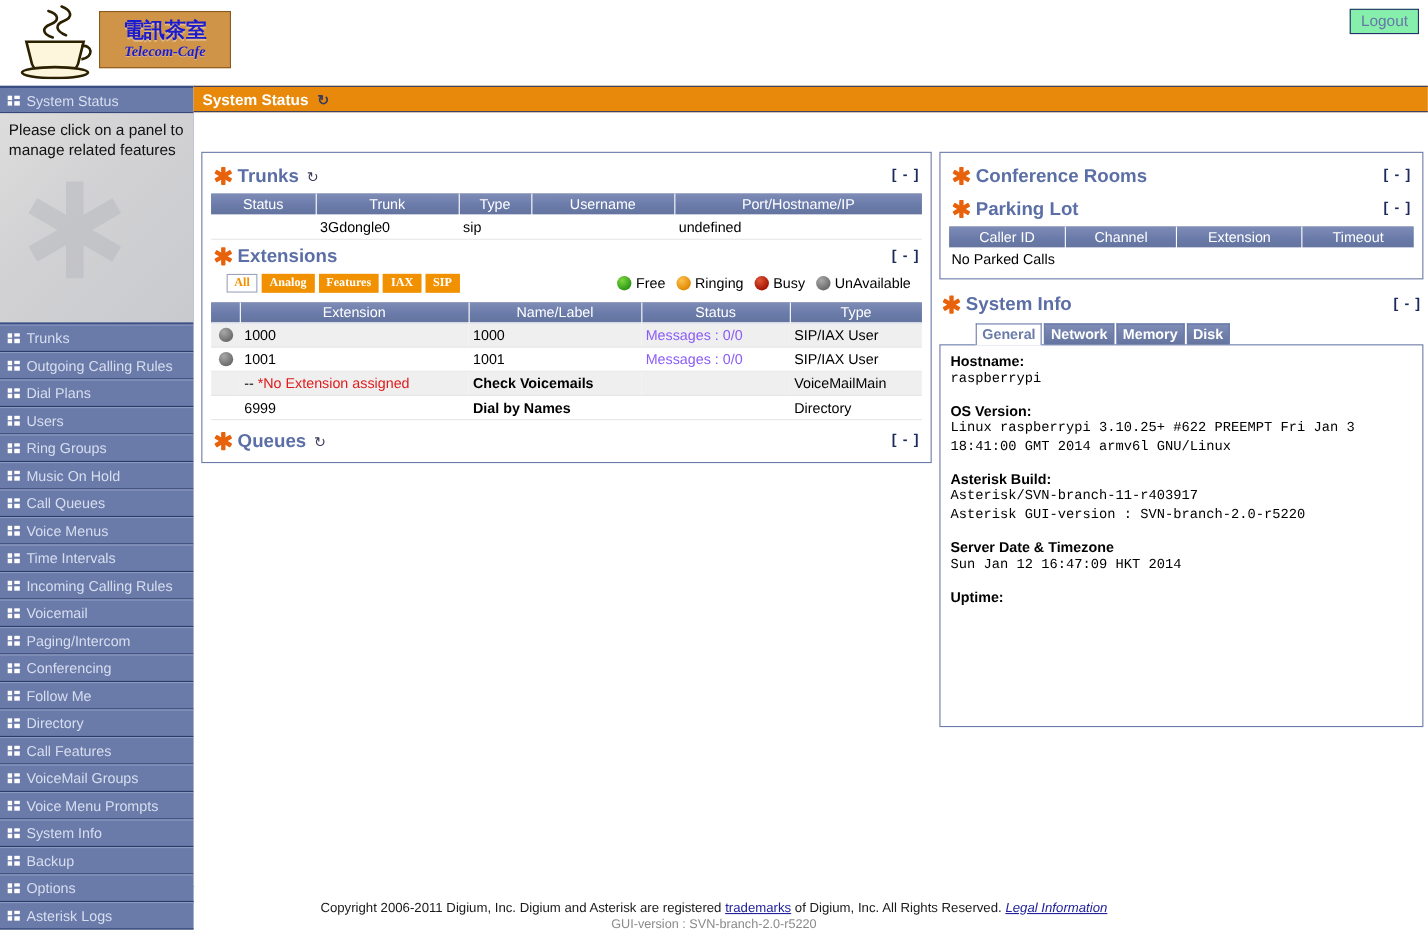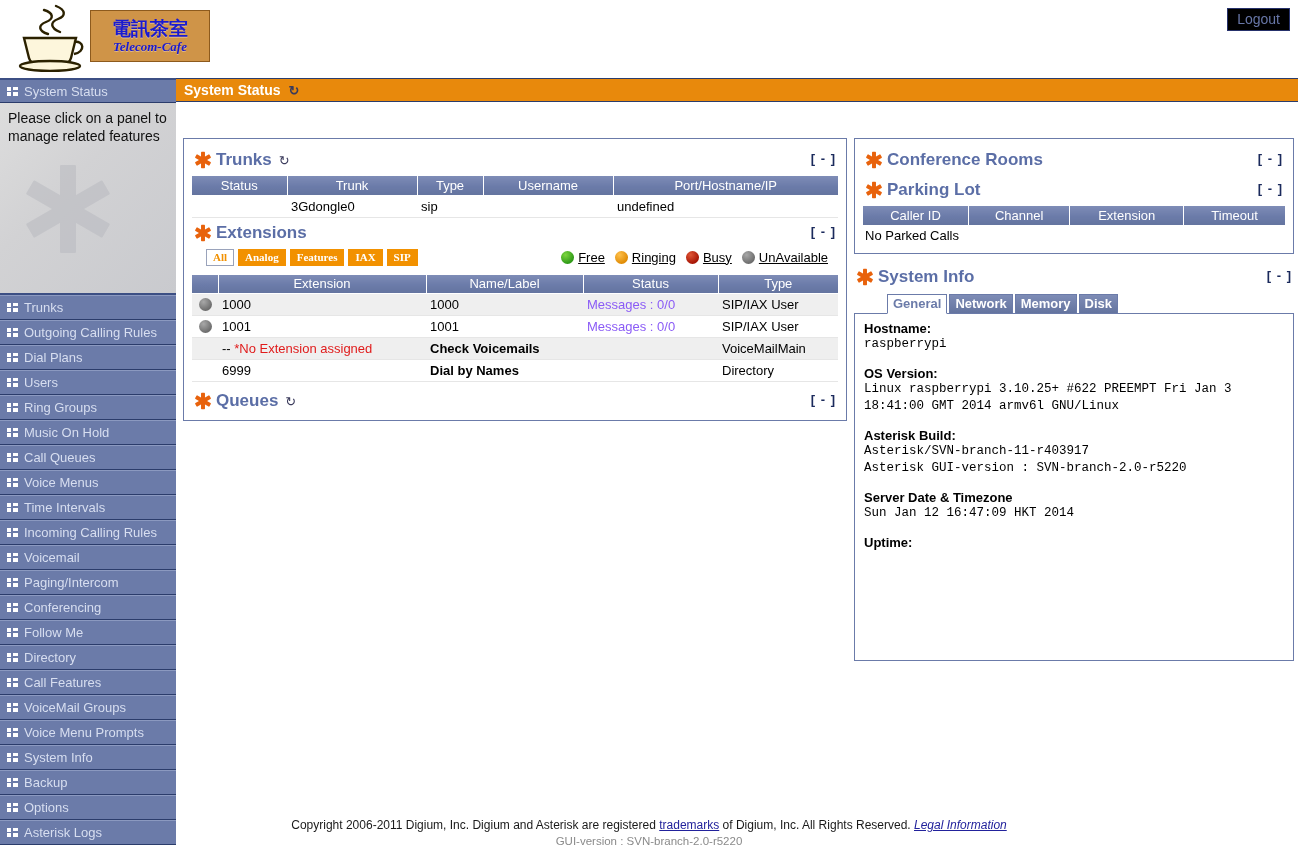--- a/index.html
+++ b/index.html
@@ -44,21 +44,21 @@
   }
   .sign .en {
     color: #1a1ad0; font-size: 13px; font-weight: 700;
     font-style: italic; font-family: "Liberation Serif", serif;
     margin-top: 2px;
     text-shadow: 0 1px 0 rgba(255,255,255,.35);
   }
   .logout-btn {
     position: absolute; right: 8px; top: 8px;
     padding: 2px 9px 3px 9px;
-    background: #000000;
+    background: #86efac;
     border: 1px solid #26316b;
     color: #6877a8; font-size: 14px;
     font-family: "Liberation Sans", sans-serif;
     cursor: pointer;
   }
 
   
   .sidebar {
     position: absolute; left: 0; top: 78px; width: 176px; height: 728px;
   }
@@ -171,21 +171,21 @@
   .filters { display: flex; gap: 4px; align-items: center; margin: 2px 0 0 14px; }
   .fbtn {
     background: #f29100; color: #fff; font-size: 11px; font-weight: 700;
     padding: 1px 6px 2px 6px; border: 1px solid #f29100;
     font-family: "Liberation Serif", serif; cursor: pointer;
   }
   .fbtn.sel { background: #fff; color: #f29100; border: 1px solid #9aa3bb; }
 
   .legend {
     position: absolute; right: 4px; top: 1px;
-    display: flex; align-items: center; gap: 4px; font-size: 13px; text-decoration: underline;
+    display: flex; align-items: center; gap: 4px; font-size: 13px;
   }
   .legend span.lb { margin-right: 6px; }
 
   .legrow { position: relative; height: 20px; margin-top: 2px; }
 
   
   .tabs { display: flex; align-items: flex-end; margin-left: 33px; gap: 2px; height: 20px; }
   .tab {
     background: linear-gradient(180deg,#7e8cb6,#64749f);
     background-color:#6b7ba9;

